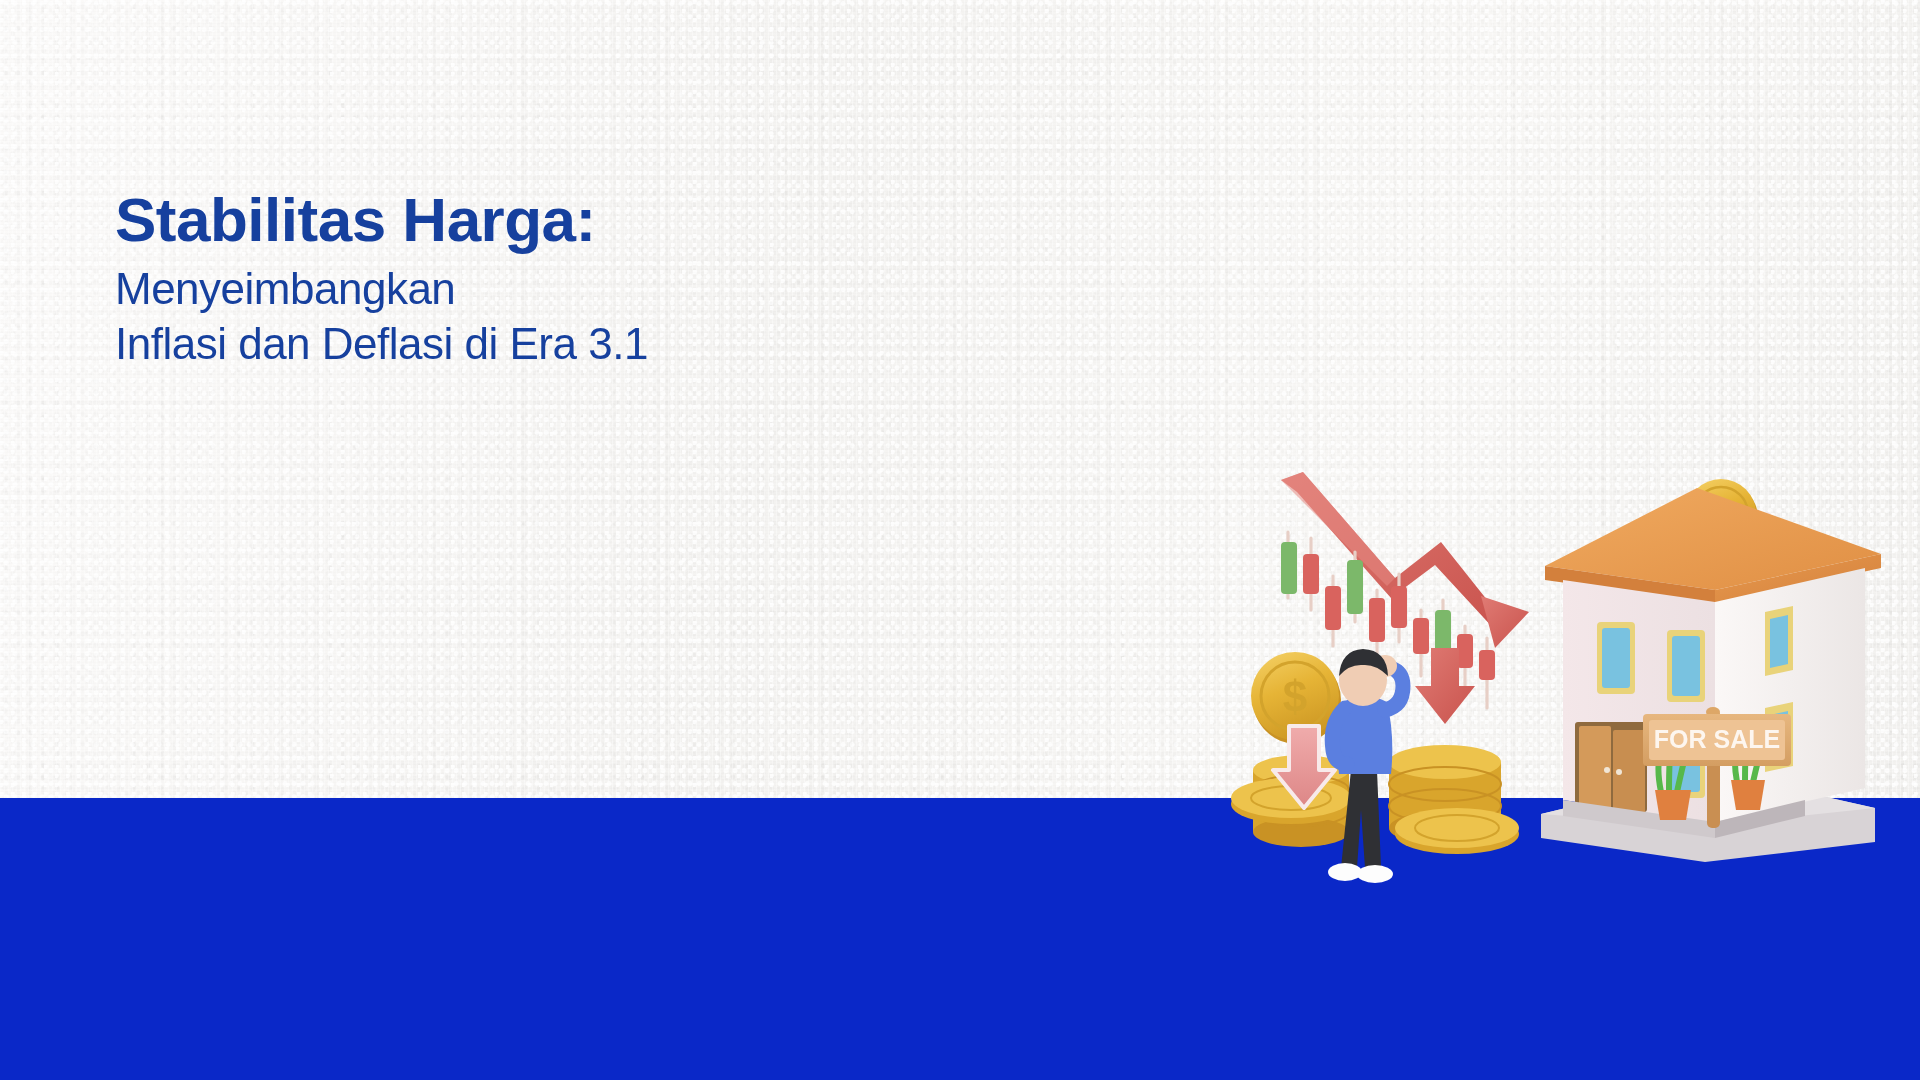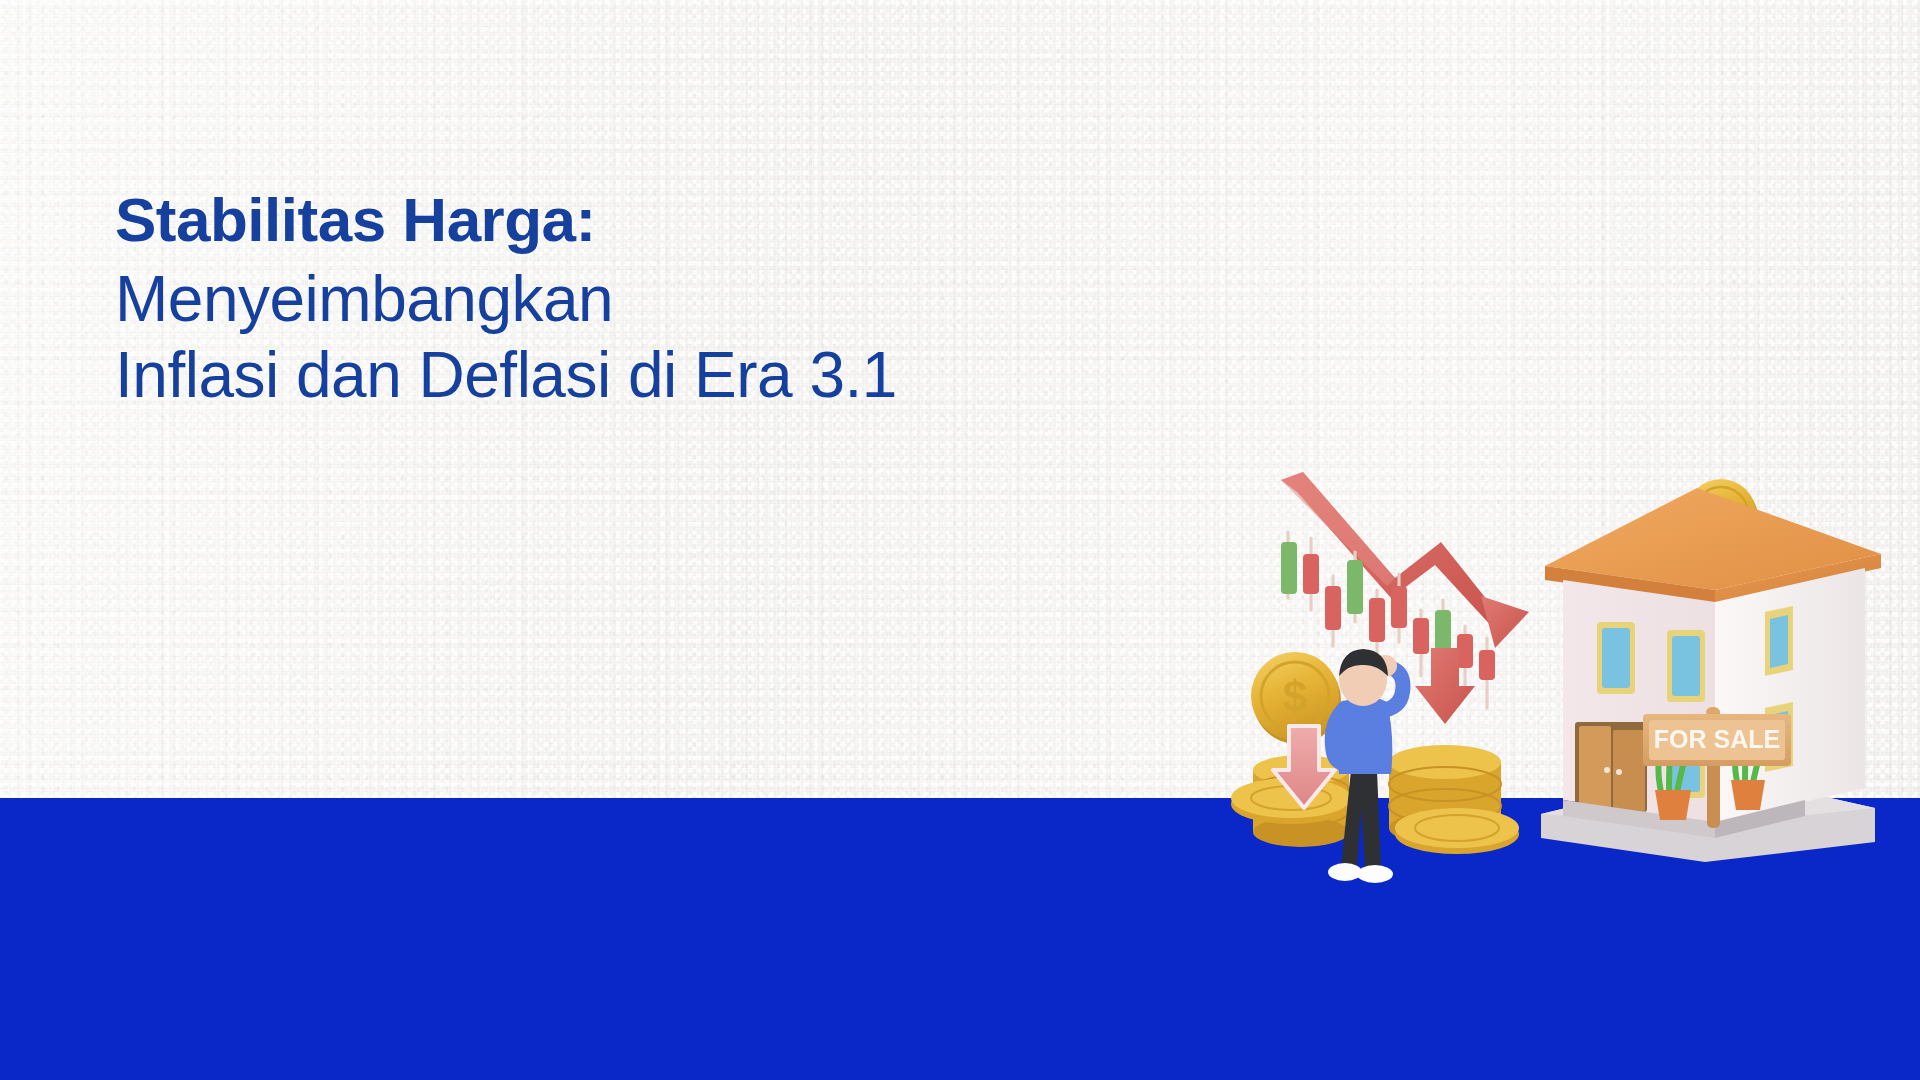--- a/index.html
+++ b/index.html
@@ -48,21 +48,21 @@
   #headline {
     position:absolute;
     left:115px; top:188px;
     z-index:6;
     line-height:1.02;
     color:#16409e;
     letter-spacing:-0.5px;
   }
   .hl-line { display:block; white-space:nowrap; }
   .hl-bold   { font-size:62px; font-weight:700; margin-bottom:16px; }
-  .hl-light  { font-size:64px; font-weight:400; margin-bottom:10px; }
+  .hl-light  { font-size:44px; font-weight:400; margin-bottom:10px; }
 
   
   #illustration {
     position:absolute;
     left:1245px; top:470px;
     width:630px; height:400px;
     z-index:4;
   }
   #illustration svg { display:block; width:630px; height:400px; overflow:visible; }
 </style>

